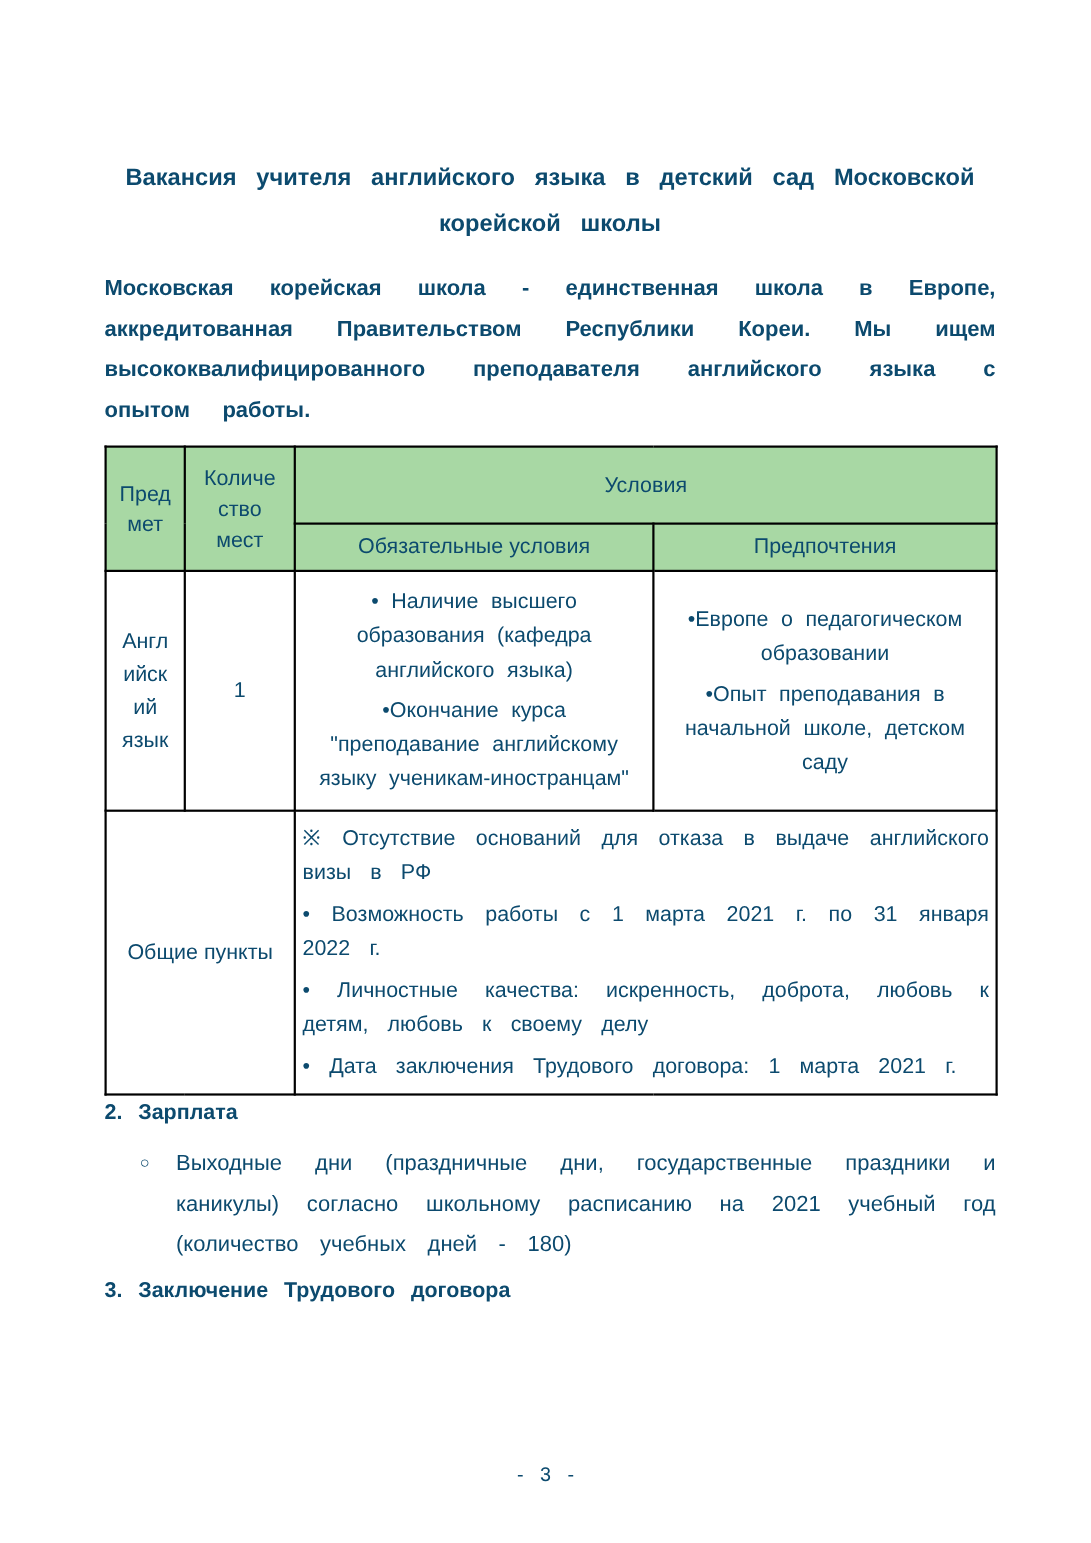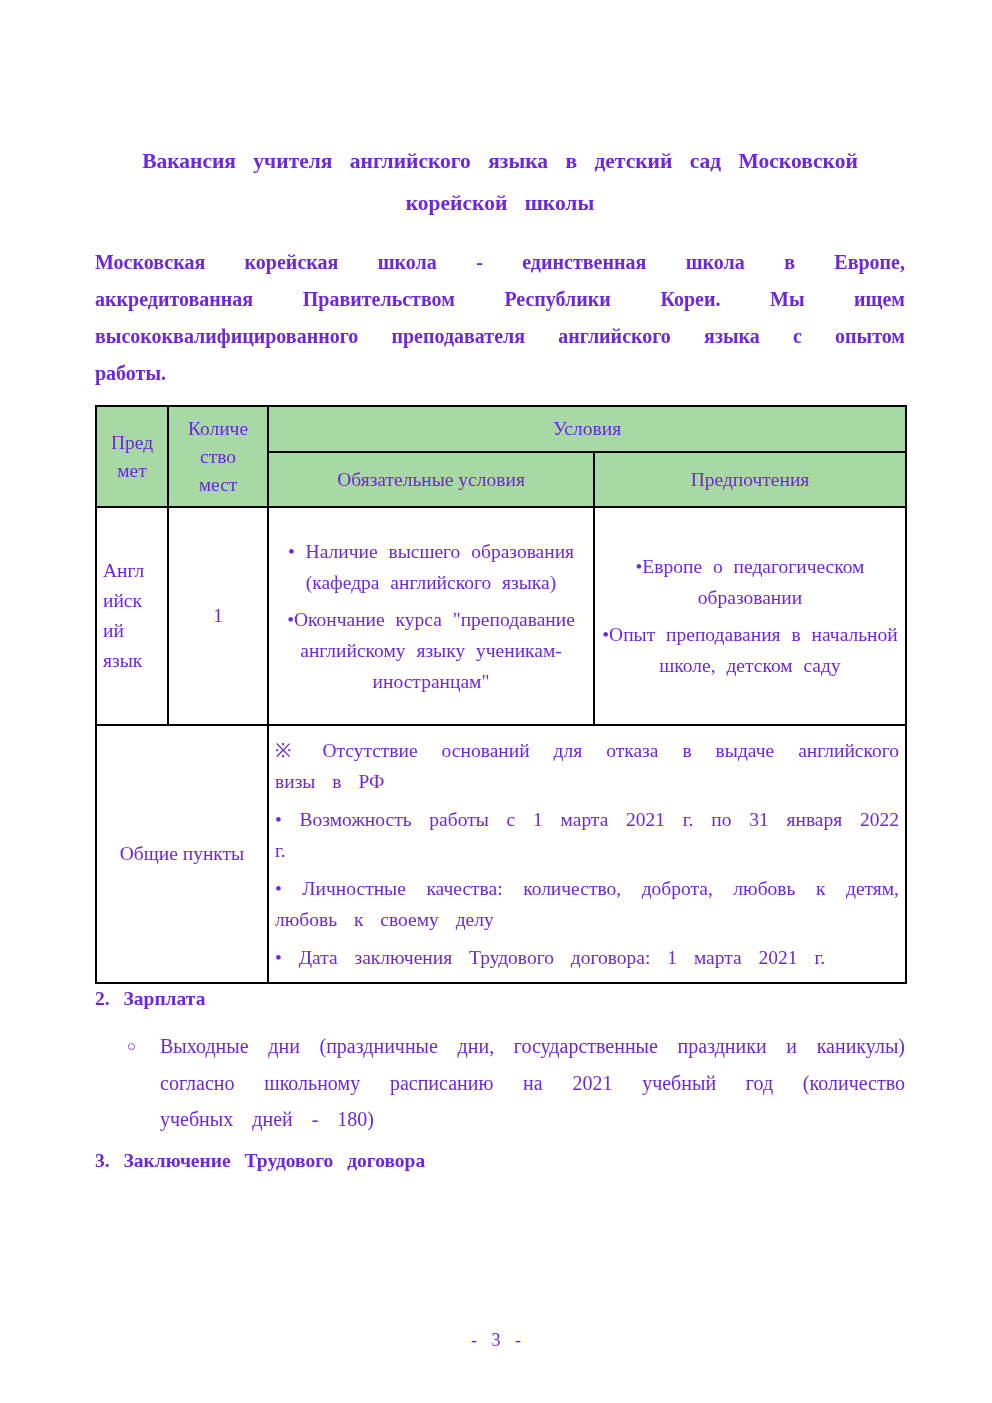--- a/index.html
+++ b/index.html
@@ -1,22 +1,22 @@
 <!DOCTYPE html>
 <html><head>
 <meta charset="utf-8">
 <style>
   html, body { margin: 0; padding: 0; background: #ffffff; }
   .page {
     position: relative;
     width: 992px;
     height: 1403px;
     background: #ffffff;
-    color: #6d28d9;
-    font-family: Liberation Serif, serif;
+    color: #0c4a6e;
+    font-family: Liberation Sans, sans-serif;
     overflow: hidden;
   }
   .content {
     position: absolute;
     left: 95px;
     top: 0;
     width: 810px;
   }
   .doc-title {
     margin: 140px 0 0 0;
@@ -50,28 +50,28 @@
     border-collapse: collapse;
     table-layout: fixed;
   }
   table.cond th, table.cond td {
     border: 2px solid #000000;
     font-size: 19.5px;
     font-weight: normal;
     vertical-align: middle;
     padding: 2px 6px;
   }
-  tr.head-row-1 { height: 46px; }
-  tr.head-row-2 { height: 55px; }
+  tr.head-row-1 { height: 70px; }
+  tr.head-row-2 { height: 43px; }
   tr.body-row-1 { height: 218px; }
   tr.body-row-2 { height: 244px; }
   th.hdr { text-align: center; }
   th.hdr-multiline { white-space: pre-line; line-height: 28px; }
   td.subject-cell {
-    text-align: left;
+    text-align: center;
     white-space: pre-line;
     line-height: 30px;
   }
   td.count-cell { text-align: center; }
   td.center-cell { text-align: center; }
   td.center-cell p {
     margin: 6px 0;
     line-height: 31px;
     word-spacing: 6px;
     text-align: center;
@@ -169,21 +169,21 @@
           <td class="center-cell">
             <p>•Европе о педагогическом образовании</p>
             <p>•Опыт преподавания в начальной школе, детском саду</p>
           </td>
         </tr>
         <tr class="body-row-2">
           <td class="label-cell" colspan="2">Общие пункты</td>
           <td class="left-cell" colspan="2">
             <p>※ Отсутствие оснований для отказа в выдаче английского визы в РФ</p>
             <p>• Возможность работы с 1 марта 2021 г. по 31 января 2022 г.</p>
-            <p>• Личностные качества: количество, доброта, любовь к детям, любовь к своему делу</p>
+            <p>• Личностные качества: искренность, доброта, любовь к детям, любовь к своему делу</p>
             <p>• Дата заключения Трудового договора: 1 марта 2021 г.</p>
           </td>
         </tr>
       </tbody>
     </table>
 
     <h2 class="sec-heading after-table">2. Зарплата</h2>
 
 
 

